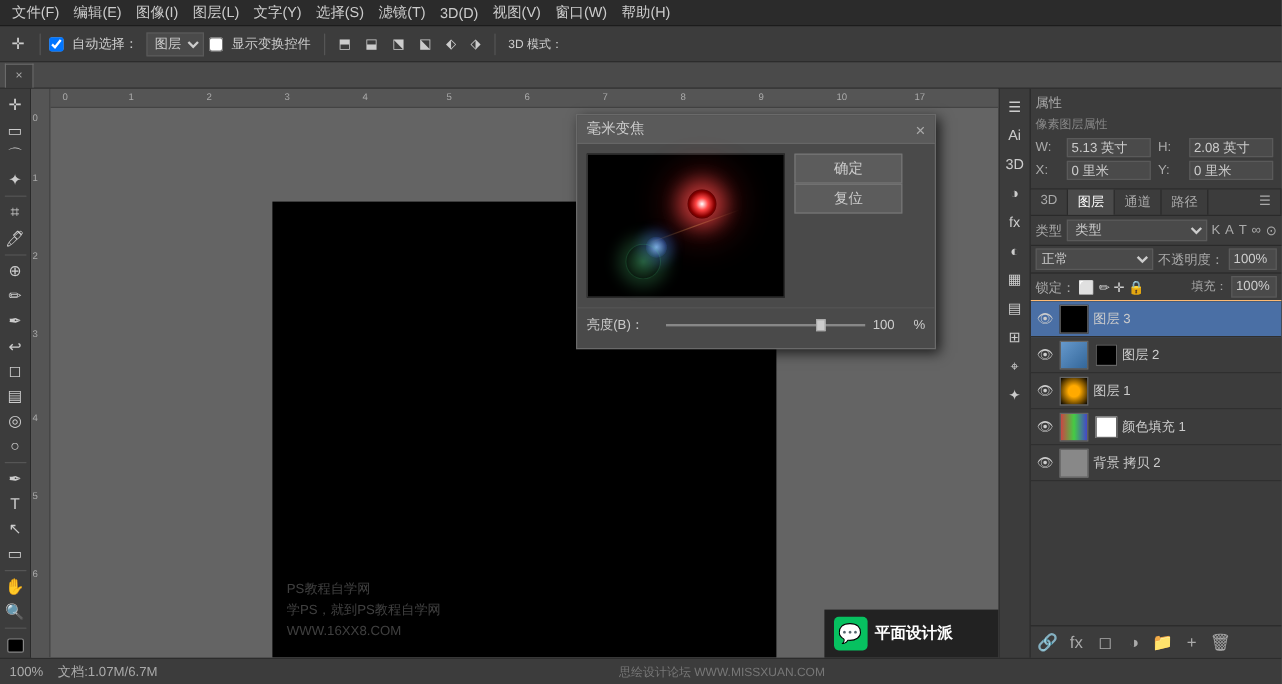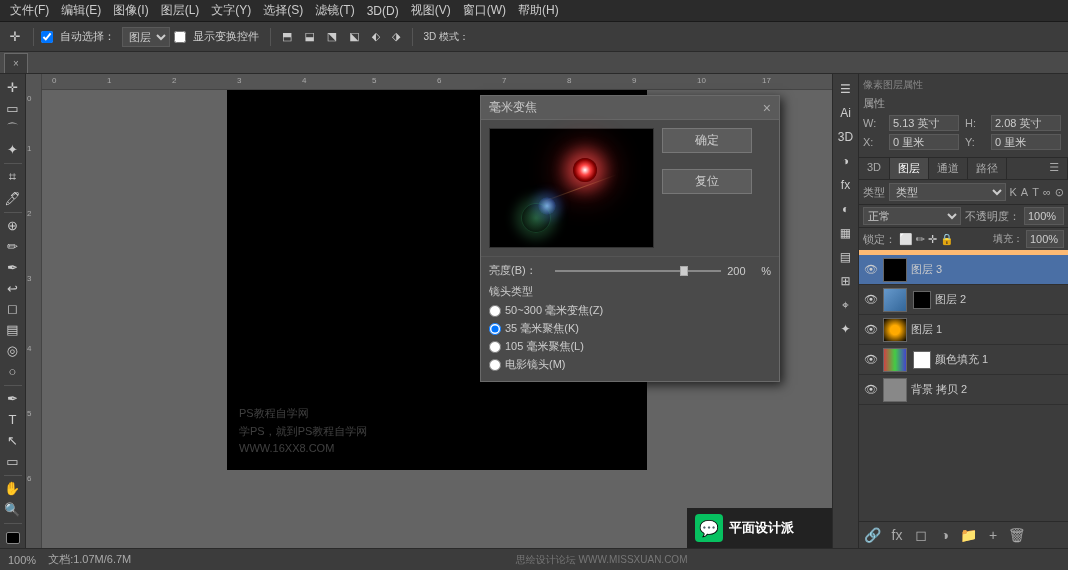--- a/index.html
+++ b/index.html
@@ -139,21 +139,21 @@
       position: relative;
       overflow: hidden;
     }
     #canvas-content {
       position: absolute;
       top: 16px;
       left: 16px;
       right: 0;
       bottom: 0;
       display: flex;
-      align-items: flex-start;
+      align-items: flex-end;
       justify-content: center;
     }
     #canvas-ruler-h {
       position: absolute;
       top: 0;
       left: 16px;
       right: 0;
       height: 16px;
       background: #555;
       border-bottom: 1px solid #444;
@@ -261,21 +261,21 @@
       color: #ccc;
       font-size: 11px;
       height: 18px;
       flex: 1;
     }
     #lock-row {
       display: flex;
       align-items: center;
       padding: 2px 4px;
       gap: 3px;
-      border-bottom: 5px solid #fdba74;
+      border-bottom: 1px solid #fdba74;
       font-size: 11px;
     }
     #layers-list {
       flex: 1;
       overflow-y: auto;
       background: #3c3c3c;
     }
     .layer-item {
       display: flex;
       align-items: center;
@@ -421,21 +421,21 @@
       width: 165px;
       height: 120px;
       background: #000;
       position: relative;
       flex-shrink: 0;
       border: 1px solid #333;
     }
     #dialog-controls {
       display: flex;
       flex-direction: column;
-      gap: 16px;
+      gap: 0;
       flex: 1;
     }
     .dialog-btn {
       background: #5c5c5c;
       border: 1px solid #777;
       color: #ccc;
       font-size: 12px;
       padding: 3px 10px;
       cursor: pointer;
       text-align: center;
@@ -704,22 +704,22 @@
     <div class="right-icon" title="色板">▦</div>
     <div class="right-icon" title="渐变">▤</div>
     <div class="right-icon" title="图案">⊞</div>
     <div class="right-icon" title="仿制源">⌖</div>
     <div class="right-icon" title="Camera Raw">✦</div>
   </div>
 
   <div id="right-panel">
 
     <div id="properties-panel">
+      <div class="properties-title">属性</div>
       <div class="properties-title" style="font-size:10px;color:#888;">像素图层属性</div>
-      <div class="properties-title">属性</div>
       <div class="prop-row">
         <span class="prop-label">W:</span>
         <input class="prop-value" value="5.13 英寸" style="">
         <span class="prop-label">H:</span>
         <input class="prop-value" value="2.08 英寸" style="">
       </div>
       <div class="prop-row">
         <span class="prop-label">X:</span>
         <input class="prop-value" value="0 里米" style="">
         <span class="prop-label">Y:</span>
@@ -839,41 +839,22 @@
         <button class="dialog-btn">确定</button>
         <button class="dialog-btn">复位</button>
       </div>
     </div>
     <div id="dialog-footer">
       <div id="brightness-row">
         <span class="brightness-label">亮度(B)：</span>
         <div class="brightness-slider">
           <div class="brightness-thumb"></div>
         </div>
-        <span class="brightness-value">200</span>
+        <span class="brightness-value">100</span>
         <span class="brightness-percent">%</span>
-      </div>
-      <div id="lens-type-section">
-        <div class="section-label">镜头类型</div>
-        <div class="radio-row">
-          <input type="radio" name="lens" style="">
-          <span class="radio-label">50~300 毫米变焦(Z)</span>
-        </div>
-        <div class="radio-row">
-          <input type="radio" name="lens" checked="" style="">
-          <span class="radio-label">35 毫米聚焦(K)</span>
-        </div>
-        <div class="radio-row">
-          <input type="radio" name="lens" style="">
-          <span class="radio-label">105 毫米聚焦(L)</span>
-        </div>
-        <div class="radio-row">
-          <input type="radio" name="lens" style="">
-          <span class="radio-label">电影镜头(M)</span>
-        </div>
       </div>
     </div>
   </div>
 
   <div id="wechat-badge" style="position:absolute;bottom:22px;right:236px;width:145px;height:40px;">
     <div id="wechat-icon">💬</div>
     <div id="wechat-text">平面设计派</div>
   </div>
 </div>
 

